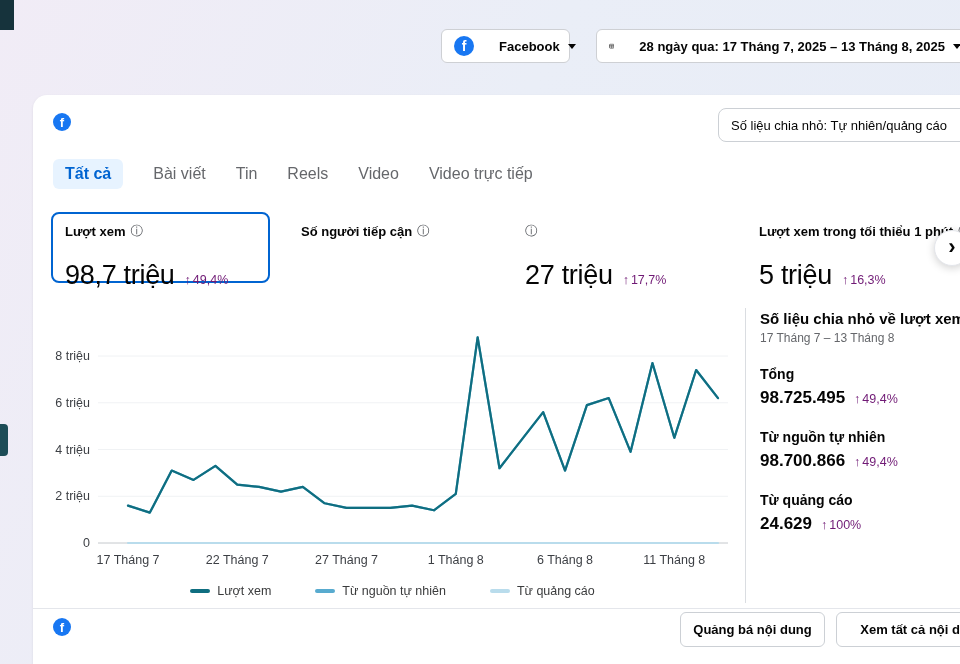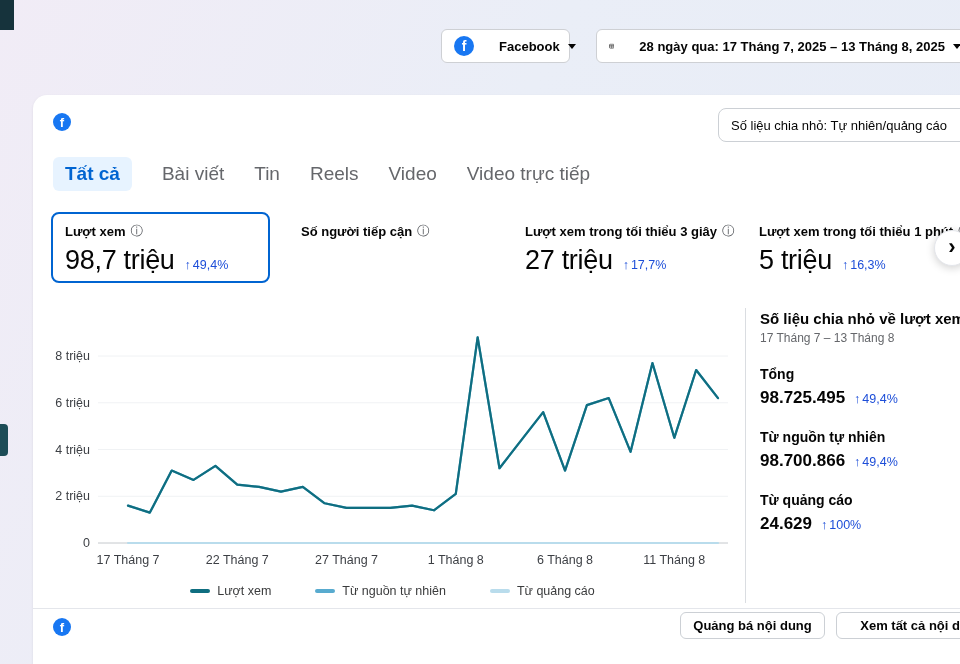--- a/index.html
+++ b/index.html
@@ -23,32 +23,32 @@
   .caret{width:0;height:0;border-left:4px solid transparent;border-right:4px solid transparent;border-top:5px solid #050505;margin-left:auto;}
   .pill-label{white-space:nowrap;padding-left:17px;}
   
   .card{position:absolute;left:33px;top:95px;width:960px;height:600px;background:#fff;border-radius:14px;
     box-shadow:0 1px 3px rgba(0,0,0,.08);}
   .card-header{position:absolute;left:20px;top:18px;display:flex;align-items:center;gap:10px;}
   .section-title{font-size:15px;font-weight:700;white-space:nowrap;}
   .breakdown-btn{position:absolute;left:685px;top:13px;height:34px;width:290px;box-sizing:border-box;background:#fff;
     border:1px solid #ccd0d5;border-radius:8px;display:flex;align-items:center;padding:0 12px;font-size:13px;cursor:pointer;white-space:nowrap;}
   
-  .tabs{position:absolute;left:20px;top:64px;display:flex;align-items:center;gap:30px;height:30px;font-size:19px;color:#65676b;}
+  .tabs{position:absolute;left:20px;top:64px;display:flex;align-items:center;gap:30px;height:30px;font-size:16px;color:#65676b;}
   .tab{padding:6px 0;white-space:nowrap;cursor:pointer;}
   .tab.selected{background:#e7f3ff;color:#0064d1;font-weight:700;padding:6px 12px;border-radius:6px;}
   
   .metric-card{position:absolute;top:117px;width:219px;height:71px;box-sizing:border-box;padding:9px 12px;
     border:2px solid transparent;border-radius:8px;cursor:pointer;}
   .metric-card.selected{border-color:#0064d1;}
   .metric-label{font-size:13px;font-weight:700;display:flex;align-items:center;gap:5px;white-space:nowrap;}
   .info-icon{font-size:12.5px;font-weight:400;color:#52555a;}
-  .metric-value-row{display:flex;align-items:baseline;gap:10px;margin-top:5px;}
+  .metric-value-row{display:flex;align-items:baseline;gap:10px;margin-top:20px;}
   .metric-value{font-size:27px;letter-spacing:-0.3px;white-space:nowrap;}
-  .delta{font-size:12.5px;color:#1d4ed8;white-space:nowrap;}
+  .delta{font-size:12.5px;color:#701a75;white-space:nowrap;}
   .delta .up{margin-right:2px;}
   .scroll-next-btn{position:absolute;left:901px;top:135px;width:36px;height:36px;border-radius:50%;background:#fff;
     border:1px solid #e4e6eb;box-shadow:0 2px 8px rgba(0,0,0,.18);display:flex;align-items:center;justify-content:center;
     font-size:22px;font-weight:700;cursor:pointer;padding-bottom:3px;box-sizing:border-box;}
   
   .chart-wrap{position:absolute;left:7px;top:223px;width:705px;height:262px;}
   .chart-wrap svg{font-family:inherit;}
   .legend{position:absolute;left:7px;top:489px;width:705px;display:flex;justify-content:center;gap:44px;
     font-size:12.5px;color:#3a3b3c;align-items:center;}
   .legend-item{display:flex;align-items:center;gap:7px;white-space:nowrap;}
@@ -58,21 +58,21 @@
     border-left:1px solid #dadde1;padding:2px 0 0 14px;}
   .bp-title{font-size:15px;font-weight:700;white-space:nowrap;}
   .bp-sub{font-size:12px;color:#65676b;margin-top:4px;white-space:nowrap;}
   .bp-row{margin-top:21px;}
   .bp-label{font-size:14px;font-weight:700;white-space:nowrap;}
   .bp-value-row{display:flex;align-items:baseline;gap:9px;margin-top:6px;}
   .bp-value{font-size:17px;font-weight:700;white-space:nowrap;}
   
   .section-divider{position:absolute;left:0;top:513px;width:960px;border-top:1px solid #e4e6eb;}
   .bottom-header{position:absolute;left:20px;top:523px;display:flex;align-items:center;gap:10px;}
-  .ghost-btn{position:absolute;top:517px;height:27px;box-sizing:border-box;background:#fff;border:1px solid #ccd0d5;
+  .ghost-btn{position:absolute;top:517px;height:35px;box-sizing:border-box;background:#fff;border:1px solid #ccd0d5;
     border-radius:6px;display:flex;align-items:center;justify-content:center;font-size:13px;font-weight:600;
     white-space:nowrap;cursor:pointer;padding:0 14px;}
   .promote-btn{left:647px;width:145px;}
   .see-all-btn{left:803px;width:172px;}
 </style>
 </head>
 <body>
 
 <div class="corner-fragment"></div>
 <div class="edge-tab"></div>
@@ -130,21 +130,20 @@
 
   <div class="metric-card" style="left:254px;">
     <div class="metric-label">
       <span>Số người tiếp cận</span>
       <span class="info-icon">ⓘ</span>
     </div>
   </div>
 
   <div class="metric-card" style="left:478px;">
     <div class="metric-label">
-      <span>Lượt xem trong tối thiểu 3 giây</span>
       <span class="info-icon">ⓘ</span>
     </div>
     <div class="metric-value-row">
       <span class="metric-value">27 triệu</span>
       <span class="delta"><span class="up">↑</span><span>17,7%</span></span>
     </div>
   </div>
 
   <div class="metric-card" style="left:712px;width:245px;">
     <div class="metric-label">

